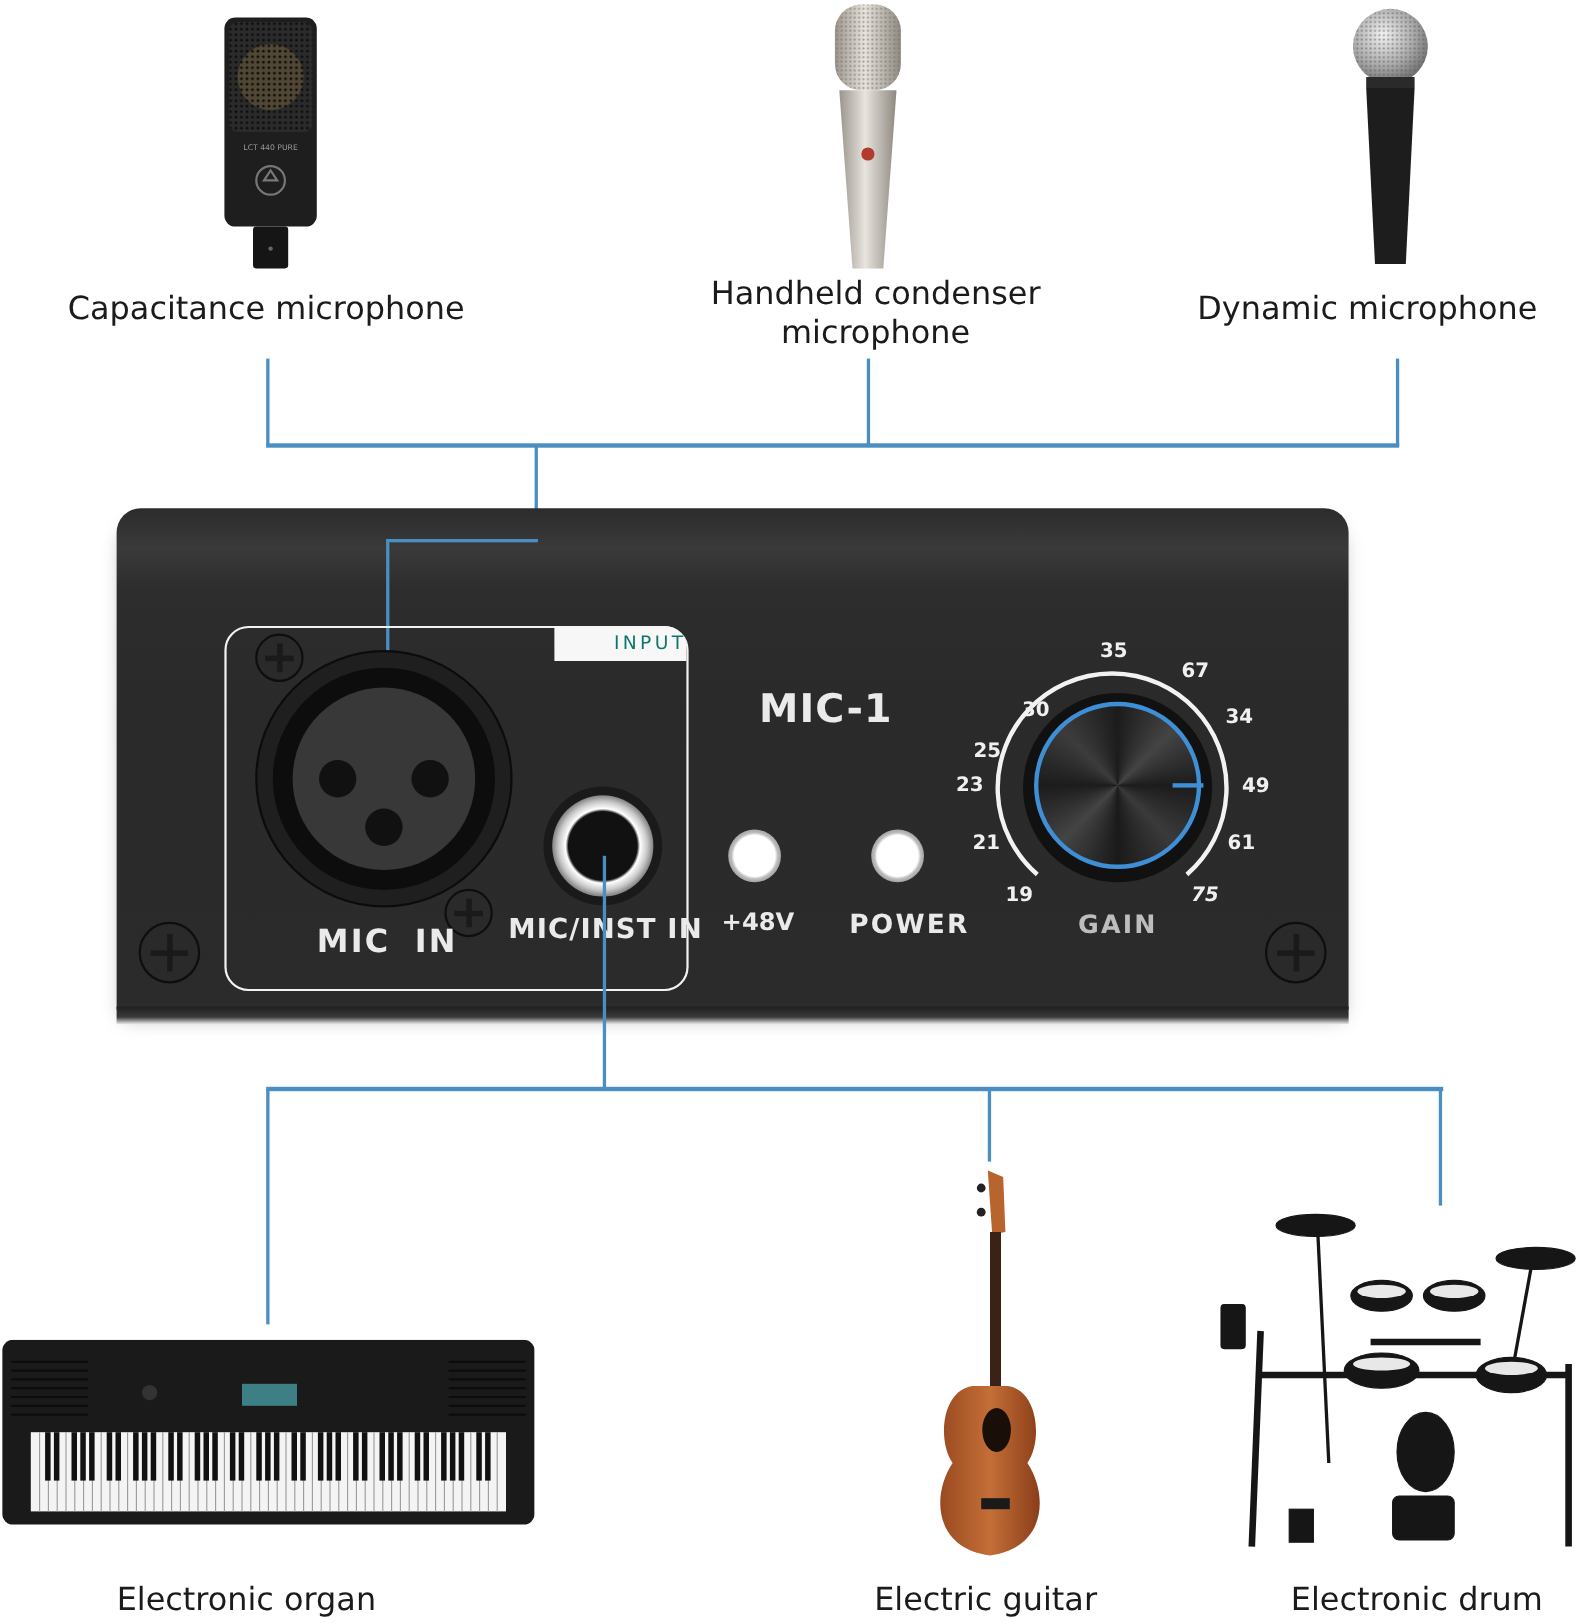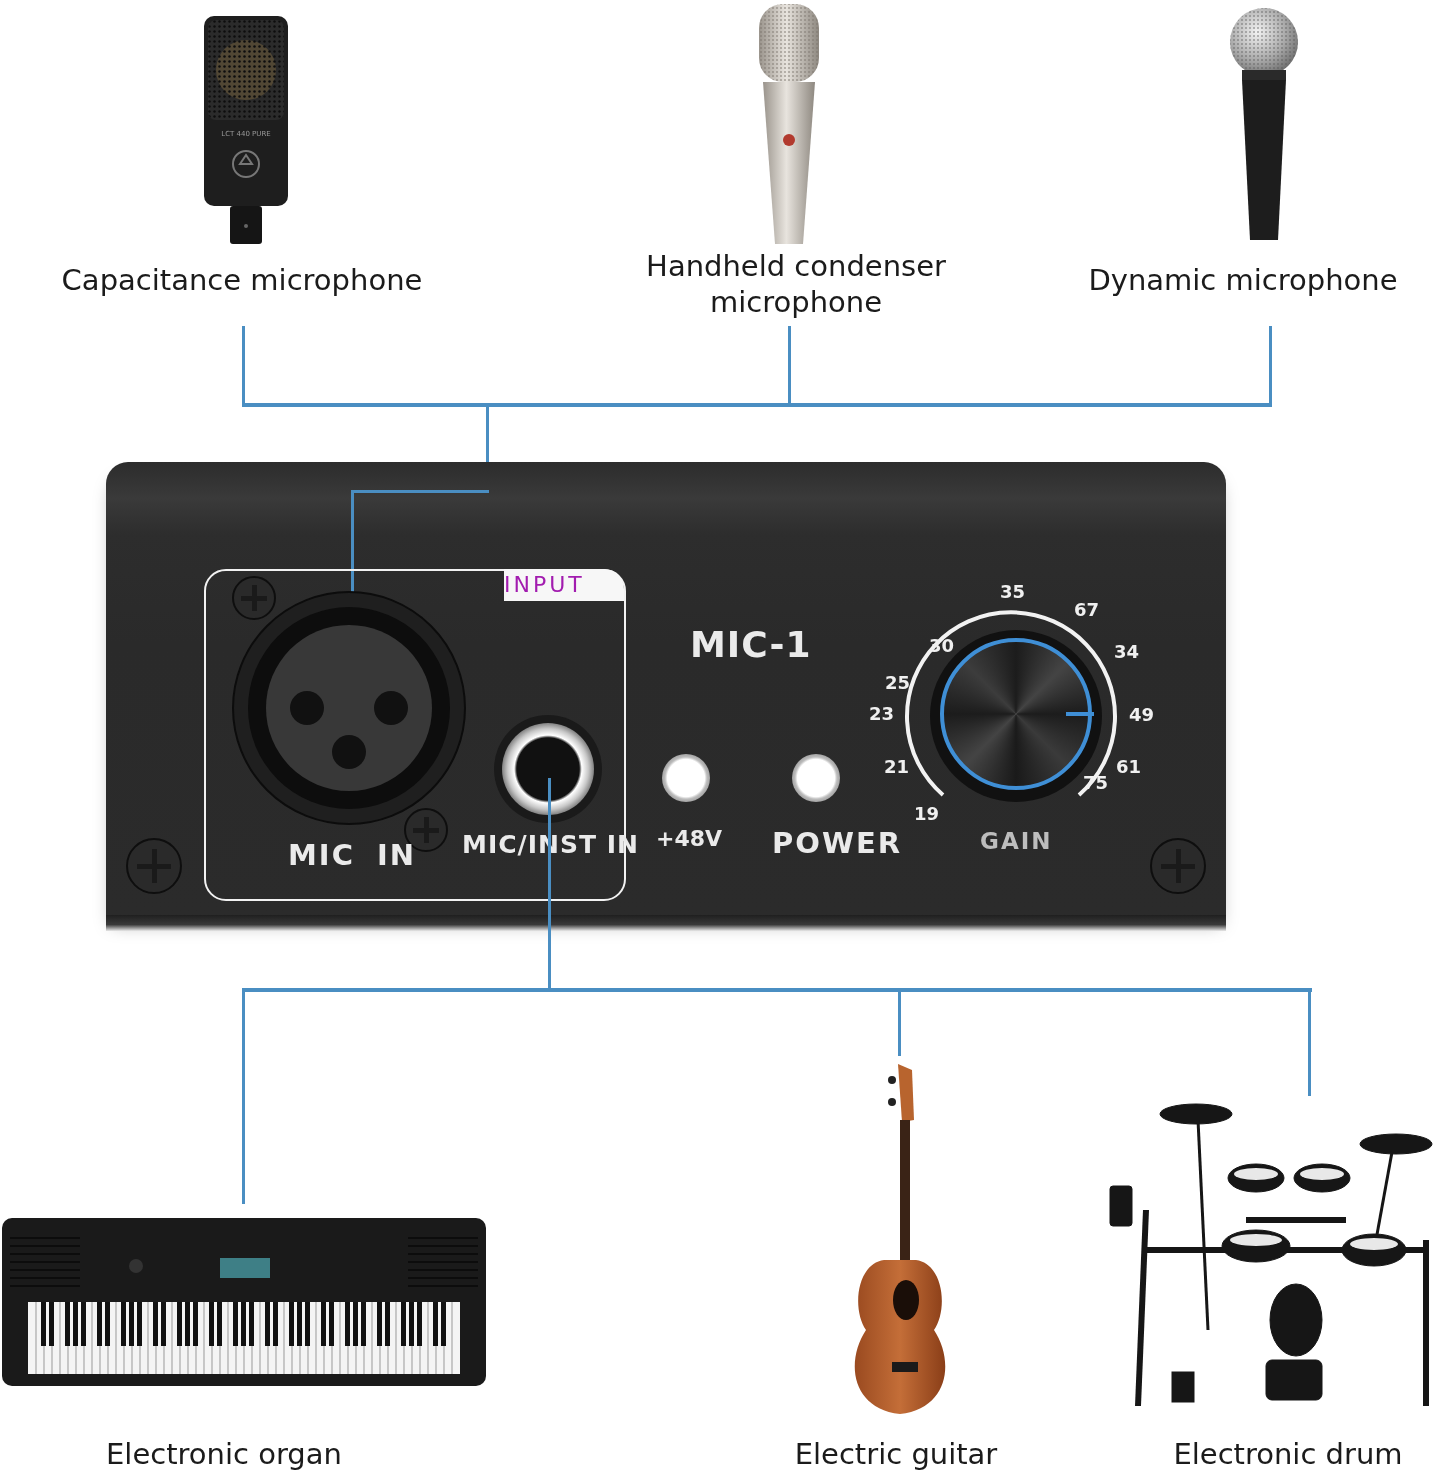--- a/index.html
+++ b/index.html
@@ -5,21 +5,21 @@
   html,body{margin:0;padding:0;background:#fff;}
   body{width:1439px;height:1475px;position:relative;overflow:hidden;font-family:"Liberation Sans","DejaVu Sans",sans-serif;}
   .label{position:absolute;font-family:"DejaVu Sans",sans-serif;font-size:29px;color:#1b1b1b;text-align:center;line-height:36px;white-space:nowrap;}
   .wire{position:absolute;background:#4a8ec2;}
   .device{position:absolute;left:106px;top:462px;width:1120px;height:456px;border-radius:22px 22px 0 0;
     background:linear-gradient(180deg,#2c2c2c 0%,#3a3a3a 8%,#2d2d2d 16%,#2a2a2a 40%,#2b2b2b 100%);
     box-shadow:0 12px 18px -6px rgba(0,0,0,.35);}
   .device-base{position:absolute;left:106px;top:915px;width:1120px;height:16px;background:linear-gradient(180deg,#1f1f1f,#3a3a3a 60%,#e8e8e8);}
   .panel{position:absolute;left:204px;top:569px;width:422px;height:332px;border:2px solid #f2f2f2;border-radius:22px;box-sizing:border-box;}
   .input-tag{position:absolute;left:504px;top:569px;width:120px;height:32px;background:#f7f7f7;border-top-right-radius:20px;
-    color:#a21caf;font-size:22px;letter-spacing:3px;text-align:left;line-height:32px;font-family:"DejaVu Sans",sans-serif;}
+    color:#0f766e;font-size:17px;letter-spacing:3px;text-align:right;line-height:32px;font-family:"DejaVu Sans",sans-serif;}
   .dev-text{position:absolute;color:#eaeaea;font-family:"DejaVu Sans",sans-serif;font-weight:bold;white-space:nowrap;}
   .screw{position:absolute;border-radius:50%;border:2px solid #0e0e0e;background:#2a2a2a;box-sizing:border-box;}
   .screw::before,.screw::after{content:"";position:absolute;background:#1a1a1a;}
   .screw::before{left:50%;top:18%;width:5px;height:64%;margin-left:-2.5px;}
   .screw::after{top:50%;left:18%;height:5px;width:64%;margin-top:-2.5px;}
   .xlr{position:absolute;left:232px;top:591px;width:234px;height:234px;border-radius:50%;background:#1f1f1f;border:2px solid #0c0c0c;box-sizing:border-box;}
   .xlr-ring{position:absolute;left:14px;top:14px;width:202px;height:202px;border-radius:50%;background:#0d0d0d;}
   .xlr-face{position:absolute;left:32px;top:32px;width:166px;height:166px;border-radius:50%;background:#383838;}
   .pin{position:absolute;width:34px;height:34px;border-radius:50%;background:#111;}
   .jack{position:absolute;left:494px;top:715px;width:108px;height:108px;border-radius:50%;background:#1a1a1a;}
@@ -132,40 +132,40 @@
 </div>
 <div class="dev-text" style="left:462px;top:830px;font-size:25px;letter-spacing:1px;">MIC/INST IN</div>
 
 <div class="wire" style="left:548px;top:778px;width:3px;height:212px;"></div>
 
 <div class="dev-text" style="left:690px;top:624px;font-size:36px;letter-spacing:1px;">MIC-1</div>
 
 <div class="led" style="left:662px;top:754px;"></div>
 <div class="dev-text" style="left:656px;top:826px;font-size:22px;">+48V</div>
 <div class="led" style="left:792px;top:754px;"></div>
-<div class="dev-text" style="left:772px;top:826px;font-size:29px;letter-spacing:2px;">POWER</div>
+<div class="dev-text" style="left:772px;top:826px;font-size:24px;letter-spacing:2px;">POWER</div>
 
 <svg class="gain-scale" viewBox="0 0 216 216">
   <path d="M 40 190 A 104 104 0 1 1 176 190" fill="none" stroke="#f2f2f2" stroke-width="4"></path>
 </svg>
 <div class="knob-ring"></div>
 <div class="knob"></div>
 <div class="knob-indicator"></div>
 
 <div class="tick" style="left:914px;top:803px;">19</div>
 <div class="tick" style="left:884px;top:756px;">21</div>
 <div class="tick" style="left:869px;top:703px;">23</div>
 <div class="tick" style="left:885px;top:672px;">25</div>
 <div class="tick" style="left:929px;top:599px;margin-top:36px;">30</div>
 <div class="tick" style="left:1000px;top:581px;">35</div>
 <div class="tick" style="left:1074px;top:599px;">67</div>
 <div class="tick" style="left:1114px;top:641px;">34</div>
 <div class="tick" style="left:1129px;top:704px;">49</div>
 <div class="tick" style="left:1116px;top:756px;">61</div>
-<div class="tick" style="left:1083px;top:772px;">75</div>
+<div class="tick" style="left:1083px;top:803px;font-style:italic;">75</div>
 <div class="dev-text" style="left:980px;top:828px;font-size:23px;letter-spacing:2px;color:#bdbdbd;">GAIN</div>
 
 <div class="wire" style="left:242px;top:988px;width:1070px;height:4px;"></div>
 <div class="wire" style="left:242px;top:990px;width:3px;height:214px;"></div>
 <div class="wire" style="left:898px;top:990px;width:3px;height:66px;"></div>
 <div class="wire" style="left:1308px;top:990px;width:3px;height:106px;"></div>
 
 <div class="instrument" style="left:2px;top:1218px;width:484px;height:170px;">
   <svg width="484" height="170" viewBox="0 0 484 170">
     <rect x="0" y="0" width="484" height="168" rx="10" fill="#1a1a1a"></rect>

